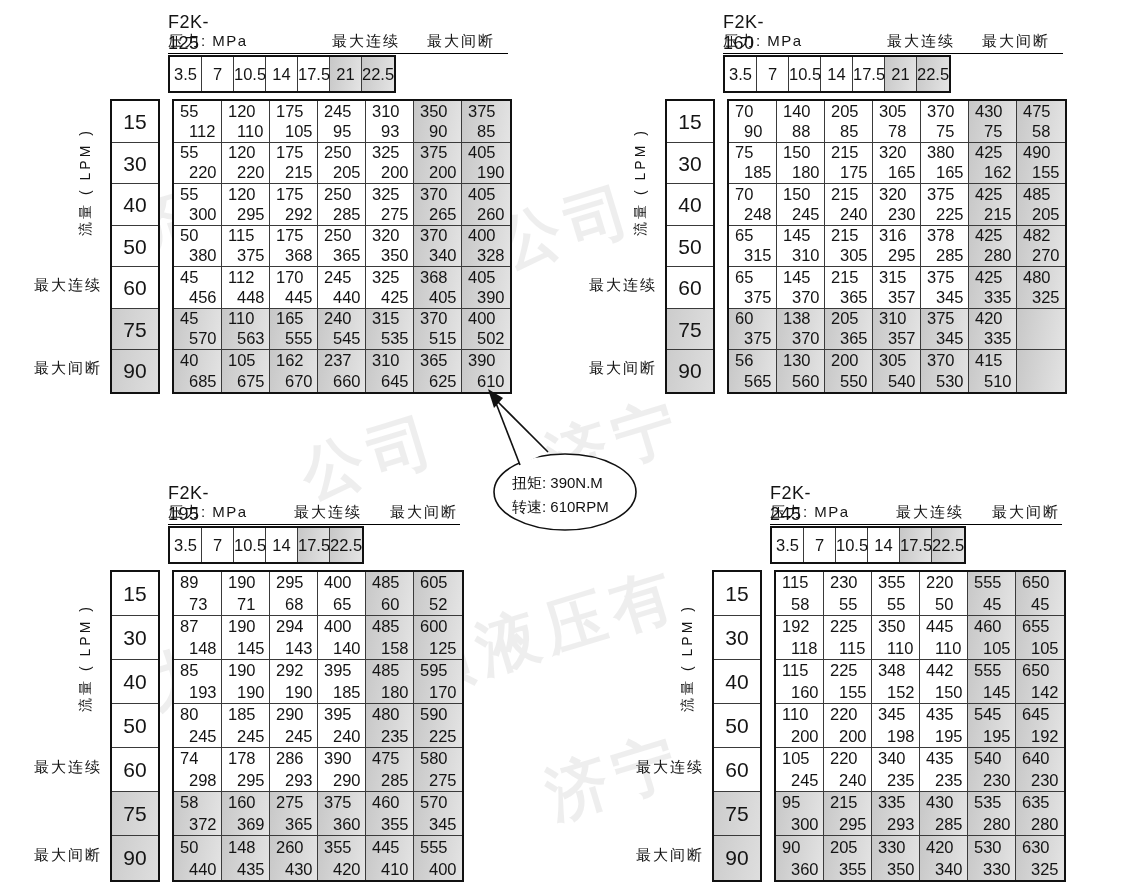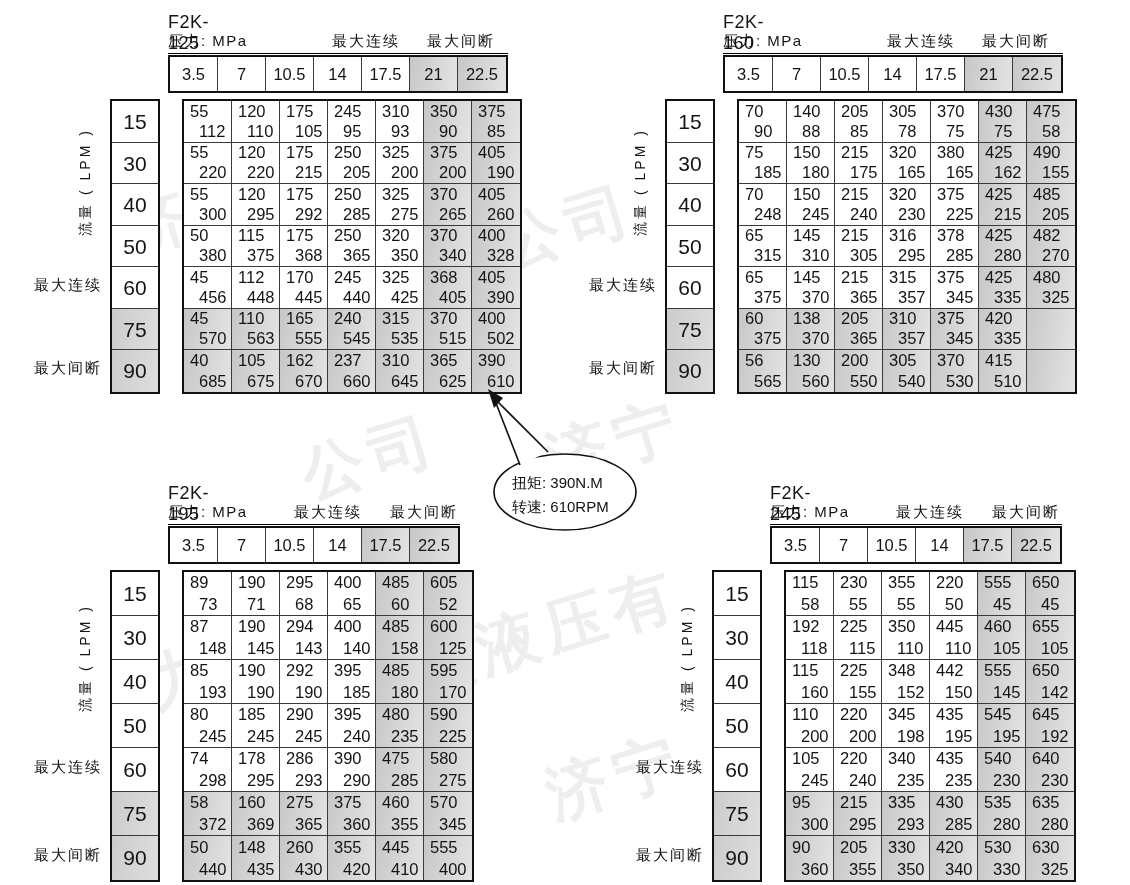--- a/index.html
+++ b/index.html
@@ -17,27 +17,27 @@
   .tblock{position:absolute;}
   #t1{left:110px;top:12px;} #t2{left:665px;top:12px;}
   #t3{left:110px;top:483px;} #t4{left:712px;top:483px;}
   .ttitle{position:absolute;left:58px;top:0;font-size:18px;letter-spacing:.5px;}
   .sub{position:absolute;top:20px;font-size:15px;letter-spacing:2px;white-space:nowrap;}
   .sub.pressure{left:58px;letter-spacing:1.5px;}
   .t7 .sub.cont{left:222px;} .t7 .sub.inter{left:317px;}
   .t6 .sub.cont{left:184px;} .t6 .sub.inter{left:280px;}
   .hrule{position:absolute;left:58px;top:41px;border-top:1.5px solid #000;}
   .phead{position:absolute;left:58px;top:43px;display:flex;border:2px solid #111;background:#fff;}
-  .pcell{width:48px;height:34px;line-height:34px;text-align:center;font-size:16.5px;
+  .pcell{width:32px;height:34px;line-height:34px;text-align:center;font-size:16.5px;
          border-right:1px solid #3a3a3a;box-sizing:border-box;}
   .pcell:last-child{border-right:none;}
   .rowhead{position:absolute;left:0;top:87px;border:2px solid #111;width:46px;background:#fff;}
   .fcell{text-align:center;font-size:21px;border-bottom:1px solid #3a3a3a;box-sizing:border-box;}
   .fcell:last-child{border-bottom:none;}
-  .grid{position:absolute;left:72px;top:87px;border:2px solid #111;background:#fff;}
+  .grid{position:absolute;left:62px;top:87px;border:2px solid #111;background:#fff;}
   .grow{display:flex;}
   .cell{width:48px;border-right:1px solid #3a3a3a;border-bottom:1px solid #3a3a3a;
         box-sizing:border-box;display:flex;flex-direction:column;font-size:16.5px;}
   .cell:last-child{border-right:none;}
   .grow:last-child .cell{border-bottom:none;}
   .v1,.v2{flex:1;display:flex;align-items:center;}
   .v1{padding-left:6px;} .v2{padding-left:15px;}
   .shaded{background:linear-gradient(100deg,#c7c7c7,#e4e4e4);}
   .shadedflat{background:linear-gradient(100deg,#cccccc,#dedede);}
   .vlabel{position:absolute;left:-38px;top:87px;width:28px;display:flex;

